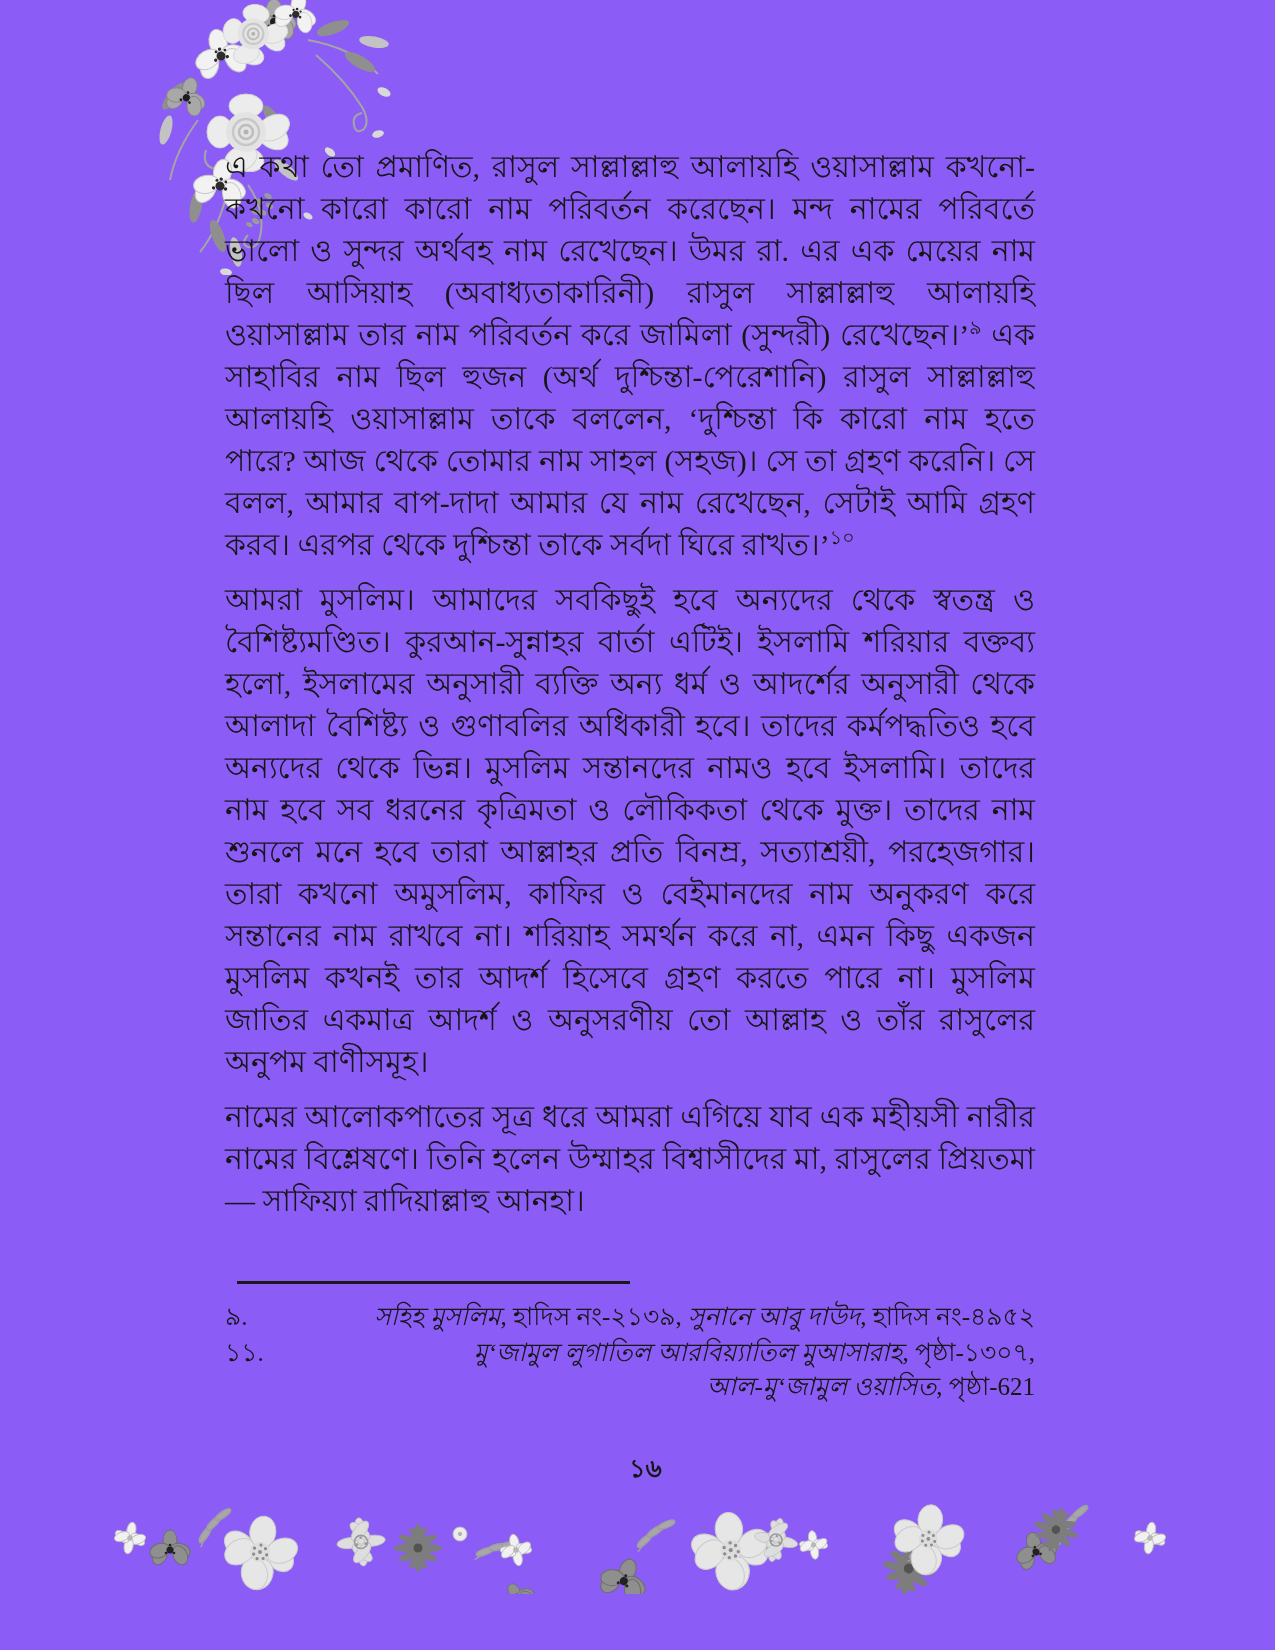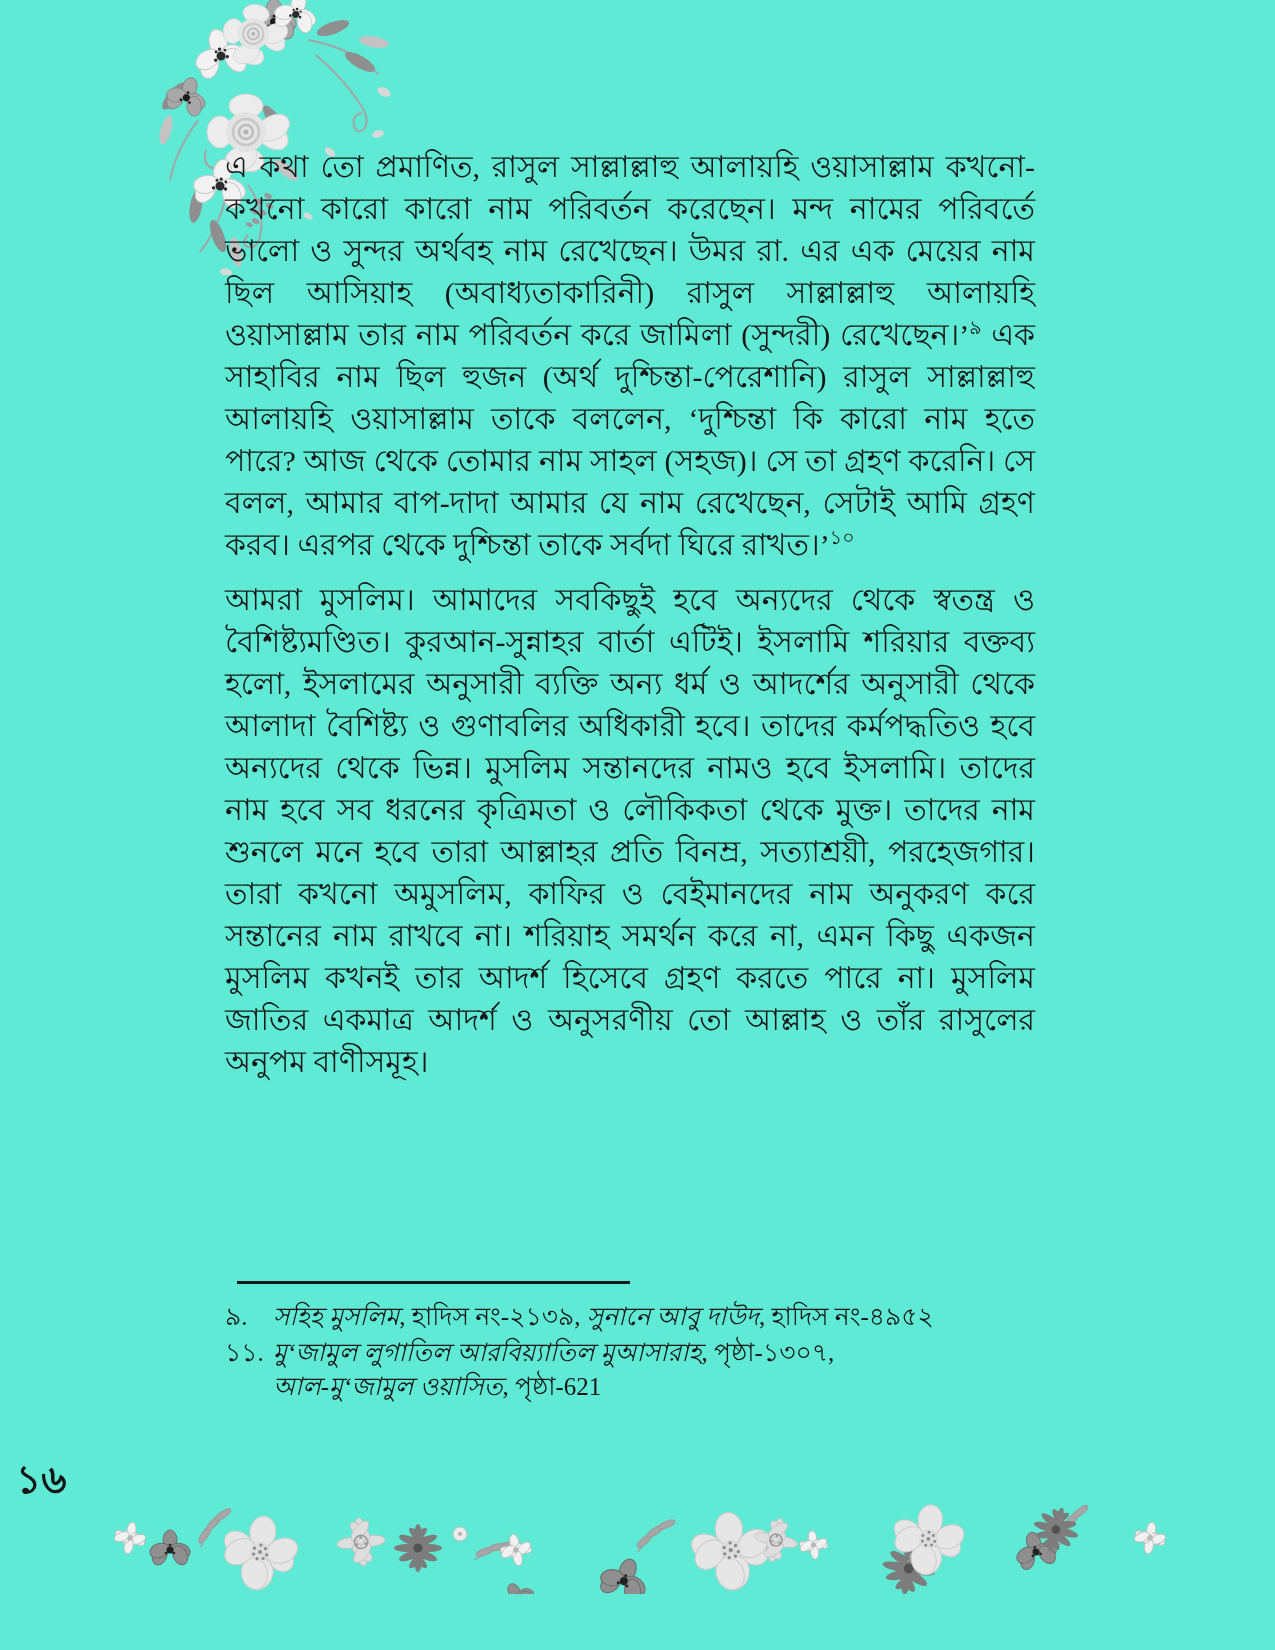--- a/index.html
+++ b/index.html
@@ -1,19 +1,19 @@
 <!DOCTYPE html>
 <html lang="bn"><head>
 <meta charset="utf-8">
 <style>
   html,body{margin:0;padding:0;background:#ffffff;}
   .page{
     position:relative;
     width:1275px;height:1650px;
-    background:#5eead4;
+    background:#8b5cf6;
     overflow:hidden;
     font-family:"Liberation Serif","DejaVu Serif",serif;
     color:#161616;
   }
   
   .corner-floral{position:absolute;left:78px;top:0;width:322px;height:275px;}
   .bottom-floral{position:absolute;left:88px;top:1494px;width:1100px;height:100px;}
   
   .content{
     position:absolute;left:225px;top:146px;width:810px;
@@ -38,27 +38,27 @@
     width:393px;height:3px;background:#1a1a1a;margin-left:12px;
   }
   .fn-list{margin-top:16px;}
   .fn{
     display:flex;
     font-size:25px;
     line-height:34px;
     margin:0 0 2px 0;
   }
   .fn-num{flex:0 0 48px;}
-  .fn-text{flex:1 1 auto;}
+  .fn-text{flex:1 1 auto;text-align:right;}
   .fn-text i{font-style:italic;}
   
   .page-number{
     position:absolute;left:16px;right:0;top:1449px;
-    text-align:left;
-    font-size:39px;
+    text-align:center;
+    font-size:25px;
     font-weight:bold;
   }
 </style>
 </head>
 <body>
 
 <div class="page">
 
   <svg class="corner-floral" viewBox="0 0 322 275" aria-hidden="true">
     <defs>
@@ -160,20 +160,21 @@
       <ellipse cx="252" cy="152" rx="6" ry="3.5" transform="rotate(40 252 152)"></ellipse>
       <ellipse cx="148" cy="272" rx="6" ry="3.5" transform="rotate(10 148 272)"></ellipse>
       <ellipse cx="230" cy="216" rx="5" ry="3" transform="rotate(30 230 216)"></ellipse>
     </g>
   </svg>
 
   <main class="content">
     <div id="paragraphs">
         <p class="body-para"><span>এ কথা তো প্রমাণিত, রাসুল সাল্লাল্লাহু আলায়হি ওয়াসাল্লাম কখনো-কখনো কারো কারো নাম পরিবর্তন করেছেন। মন্দ নামের পরিবর্তে ভালো ও সুন্দর অর্থবহ নাম রেখেছেন। উমর রা. এর এক মেয়ের নাম ছিল আসিয়াহ (অবাধ্যতাকারিনী) রাসুল সাল্লাল্লাহু আলায়হি ওয়াসাল্লাম তার নাম পরিবর্তন করে জামিলা (সুন্দরী) রেখেছেন।’</span><sup>৯</sup><span> এক সাহাবির নাম ছিল হুজন (অর্থ দুশ্চিন্তা-পেরেশানি) রাসুল সাল্লাল্লাহু আলায়হি ওয়াসাল্লাম তাকে বললেন, ‘দুশ্চিন্তা কি কারো নাম হতে পারে? আজ থেকে তোমার নাম সাহল (সহজ)। সে তা গ্রহণ করেনি। সে বলল, আমার বাপ-দাদা আমার যে নাম রেখেছেন, সেটাই আমি গ্রহণ করব। এরপর থেকে দুশ্চিন্তা তাকে সর্বদা ঘিরে রাখত।’</span><sup>১০</sup></p>
         <p class="body-para"><span>আমরা মুসলিম। আমাদের সবকিছুই হবে অন্যদের থেকে স্বতন্ত্র ও বৈশিষ্ট্যমণ্ডিত। কুরআন-সুন্নাহর বার্তা এটিই। ইসলামি শরিয়ার বক্তব্য হলো, ইসলামের অনুসারী ব্যক্তি অন্য ধর্ম ও আদর্শের অনুসারী থেকে আলাদা বৈশিষ্ট্য ও গুণাবলির অধিকারী হবে। তাদের কর্মপদ্ধতিও হবে অন্যদের থেকে ভিন্ন। মুসলিম সন্তানদের নামও হবে ইসলামি। তাদের নাম হবে সব ধরনের কৃত্রিমতা ও লৌকিকতা থেকে মুক্ত। তাদের নাম শুনলে মনে হবে তারা আল্লাহর প্রতি বিনম্র, সত্যাশ্রয়ী, পরহেজগার। তারা কখনো অমুসলিম, কাফির ও বেইমানদের নাম অনুকরণ করে সন্তানের নাম রাখবে না। শরিয়াহ সমর্থন করে না, এমন কিছু একজন মুসলিম কখনই তার আদর্শ হিসেবে গ্রহণ করতে পারে না। মুসলিম জাতির একমাত্র আদর্শ ও অনুসরণীয় তো আল্লাহ ও তাঁর রাসুলের অনুপম বাণীসমূহ।</span></p>
+        <p class="body-para"><span>নামের আলোকপাতের সূত্র ধরে আমরা এগিয়ে যাব এক মহীয়সী নারীর নামের বিশ্লেষণে। তিনি হলেন উম্মাহর বিশ্বাসীদের মা, রাসুলের প্রিয়তমা— সাফিয়্যা রাদিয়াল্লাহু আনহা।</span></p>
       </div>
   </main>
 
   <section class="fn-block">
     <div class="fn-rule"></div>
     <div id="footnotes" class="fn-list">
         <div class="fn">
           <span class="fn-num">৯.</span>
           <span class="fn-text"><i>সহিহ মুসলিম</i><span>, হাদিস নং-২১৩৯, </span><i>সুনানে আবু দাউদ</i><span>, হাদিস নং-৪৯৫২</span></span>
         </div>

